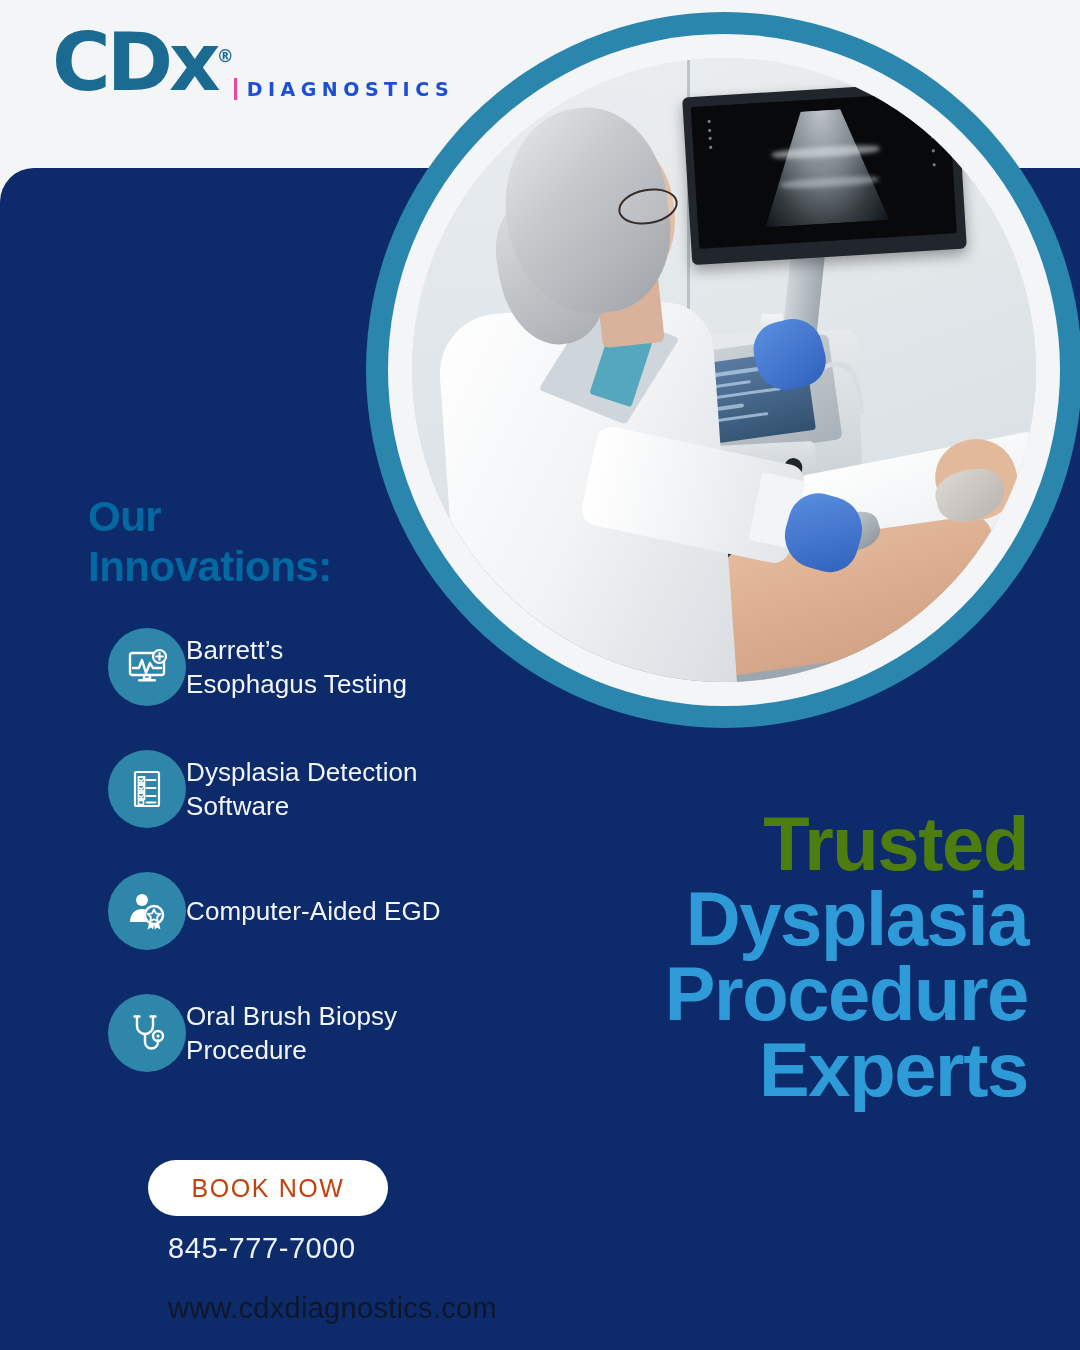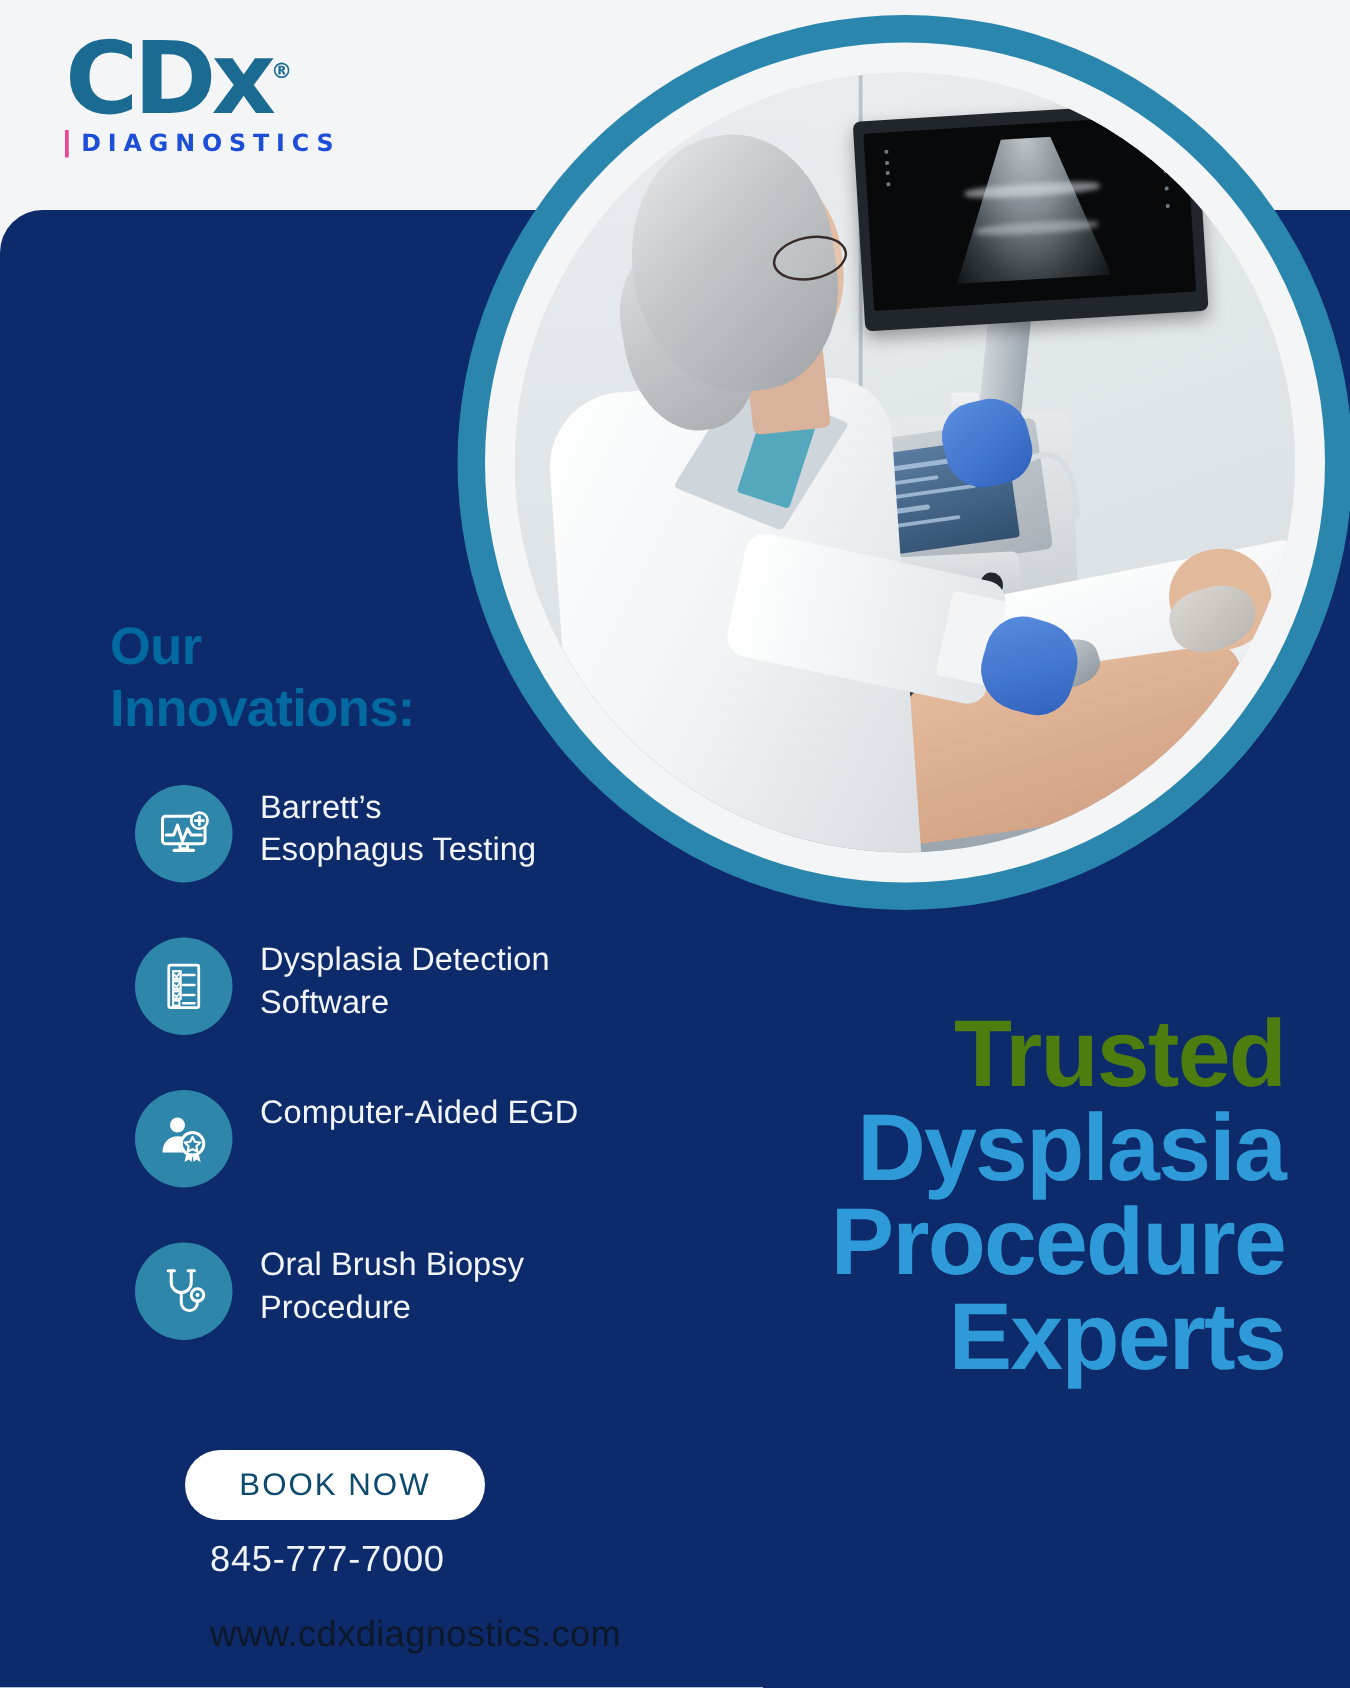--- a/index.html
+++ b/index.html
@@ -293,22 +293,22 @@
     transform: rotate(18deg);
   }
 
   
   .logo {
     position: absolute;
     left: 52px;
     top: 26px;
     z-index: 6;
     display: flex;
-    flex-direction: column;
-    align-items: flex-start;
+    flex-direction: row;
+    align-items: flex-end;
   }
   .logo-mark {
     font-size: 80px;
     font-weight: 700;
     line-height: .92;
     letter-spacing: -4px;
     color: #1b6a92;
     position: relative;
     font-family: "DejaVu Sans", sans-serif;
   }
@@ -350,21 +350,21 @@
   }
 
   .feature-list {
     position: absolute;
     left: 108px;
     top: 628px;
     width: 470px;
   }
   .feature {
     display: flex;
-    gap: 22px;
+    align-items: center;
     margin-bottom: 44px;
     min-height: 78px;
   }
   .feat-icon {
     flex: 0 0 78px;
     width: 78px;
     height: 78px;
     border-radius: 50%;
     background: #2e86ab;
     display: flex;
@@ -385,21 +385,21 @@
     position: absolute;
     left: 148px;
     top: 1160px;
     width: 240px;
     height: 56px;
     background: #ffffff;
     border-radius: 28px;
     display: flex;
     align-items: center;
     justify-content: center;
-    color: #0c4a6e;
+    color: #c2410c;
     font-size: 25px;
     font-weight: 500;
     letter-spacing: 1.6px;
     z-index: 6;
     border: none;
     cursor: pointer;
     font-family: "Liberation Sans", sans-serif;
   }
   .phone {
     position: absolute;

